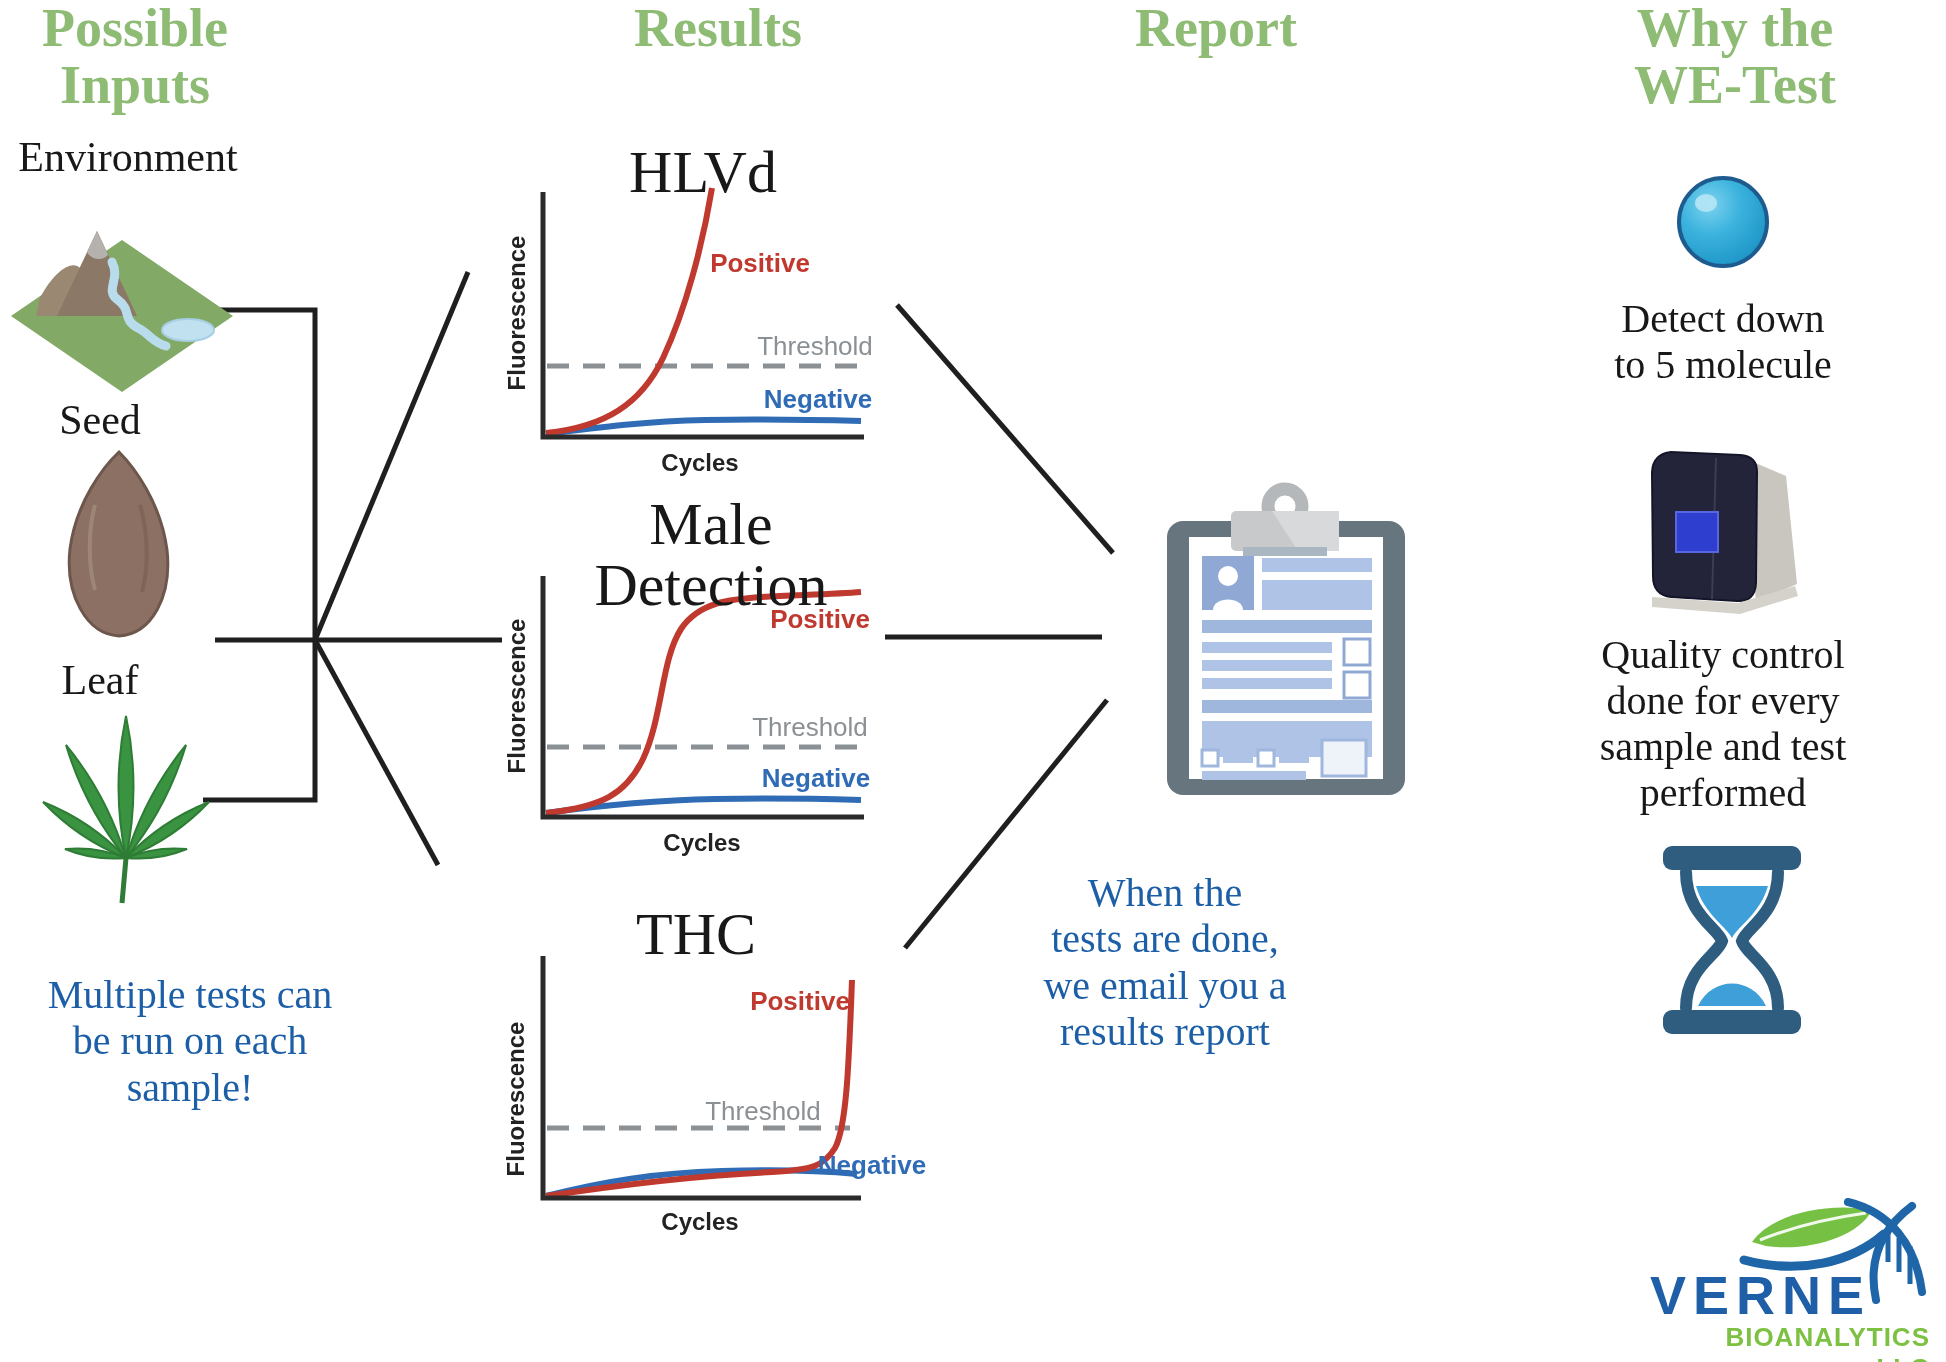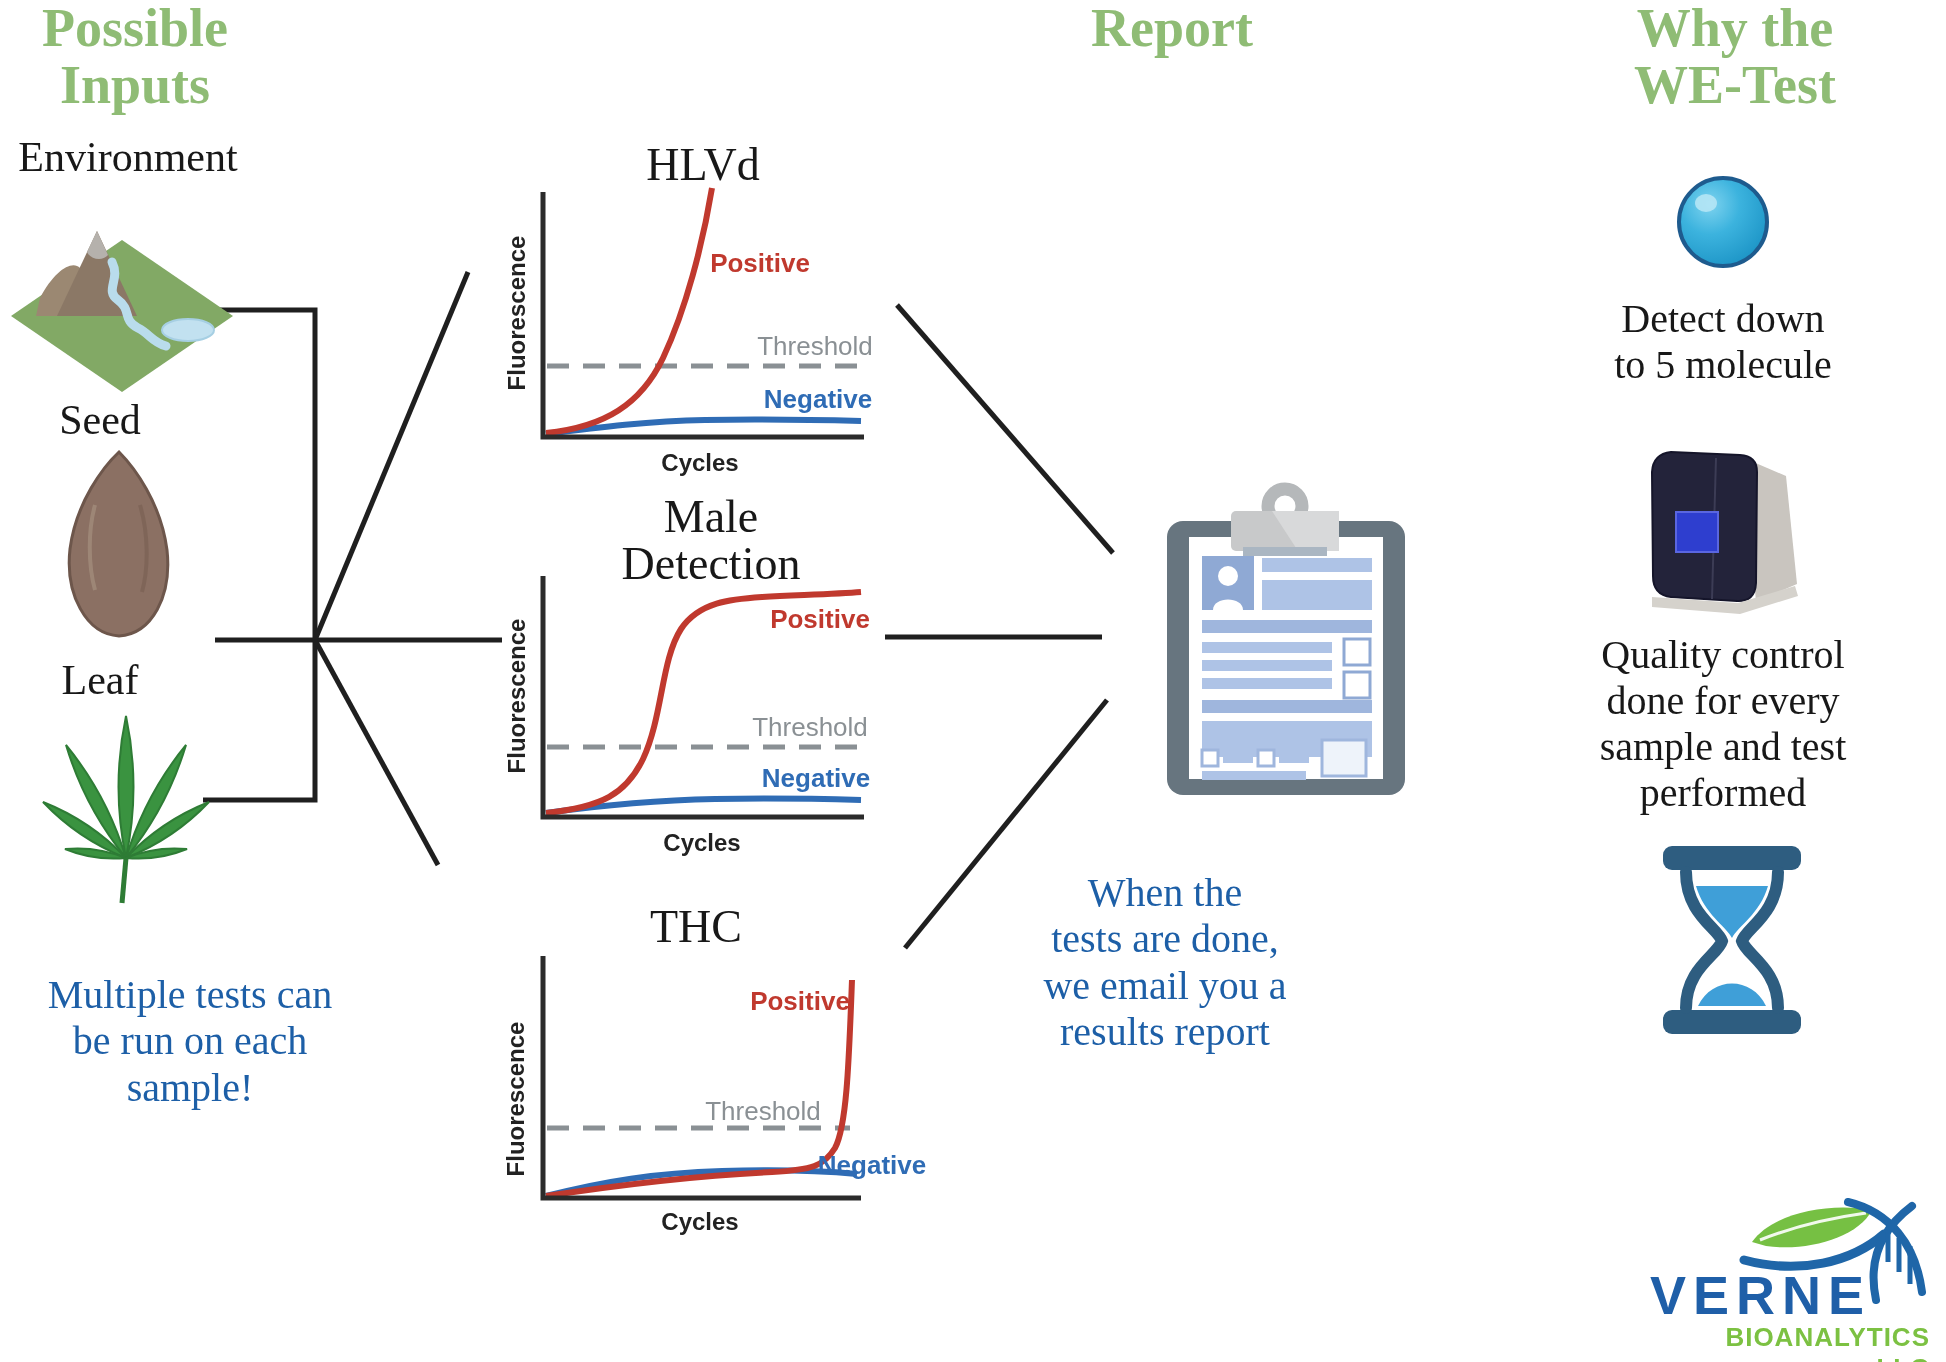--- a/index.html
+++ b/index.html
@@ -4,21 +4,21 @@
 <style>
   html,body{margin:0;padding:0;background:#ffffff}
   .canvas{position:relative;width:1946px;height:1362px;background:#fff;overflow:hidden;
           font-family:"Liberation Serif",serif;color:#181818}
   svg.layer{position:absolute;left:0;top:0}
   .t{position:absolute;white-space:pre-line;text-align:center}
   .green-h{font-weight:bold;color:#8fbc75;font-size:54px;line-height:1.06}
   .item-label{font-size:42px;color:#181818}
   .blue-note{font-size:40px;color:#1d5fa7;line-height:1.16}
   .why-text{font-size:40px;color:#181818;line-height:1.15}
-  .chart-title{font-size:46px;line-height:1.02;color:#181818}
+  .chart-title{font-size:60px;line-height:1.02;color:#181818}
   .sans{font-family:"Liberation Sans",sans-serif}
   .pos{font-size:26px;font-weight:bold;color:#c0392e}
   .neg{font-size:26px;font-weight:bold;color:#2f6cb5}
   .thr{font-size:26px;color:#8a9094}
   .axis-label{font-size:24px;font-weight:bold;color:#222}
   .rot{transform:rotate(-90deg)}
   .logo-name{font-family:"Liberation Sans",sans-serif;font-weight:bold;font-size:54px;
              color:#1f5fa8;letter-spacing:7px;text-align:left}
   .logo-sub{font-family:"Liberation Sans",sans-serif;font-weight:bold;font-size:26px;
             color:#7cc142;letter-spacing:1px;text-align:right}
@@ -156,21 +156,22 @@
       <path d="M1760 1240 C1790 1228 1830 1218 1866 1213" stroke="#ffffff" stroke-width="3" fill="none" opacity="0.9"></path>
       <path d="M1744 1260 C1800 1275 1852 1262 1884 1234" stroke="#1f66a8" stroke-width="9" fill="none" stroke-linecap="round"></path>
       <path d="M1848 1202 C1890 1212 1916 1245 1922 1292" stroke="#1f66a8" stroke-width="8" fill="none" stroke-linecap="round"></path>
       <path d="M1912 1206 C1880 1230 1868 1262 1876 1300" stroke="#1f66a8" stroke-width="8" fill="none" stroke-linecap="round"></path>
       <path d="M1888 1232 V1262 M1899 1238 V1272 M1910 1246 V1284" stroke="#1f66a8" stroke-width="5" fill="none"></path>
     </g>
   </svg>
 
   <div class="t green-h" style="left:0;top:6;width:270px">Possible
 Inputs</div>
-  <div class="t green-h" style="left:1022px;top:28;width:300px">Report</div>
+  <div class="t green-h" style="left:568px;top:28;width:300px">Results</div>
+  <div class="t green-h" style="left:1066px;top:28;width:300px">Report</div>
   <div class="t green-h" style="left:1585px;top:12;width:300px">Why the
 WE-Test</div>
 
   <div class="t item-label" style="left:0;top:133px;width:256px">Environment</div>
   <div class="t item-label" style="left:20px;top:396px;width:160px">Seed</div>
   <div class="t item-label" style="left:20px;top:656px;width:160px">Leaf</div>
 
   <div class="t blue-note" style="left:10px;top:972px;width:360px">Multiple tests can
 be run on each
 sample!</div>

